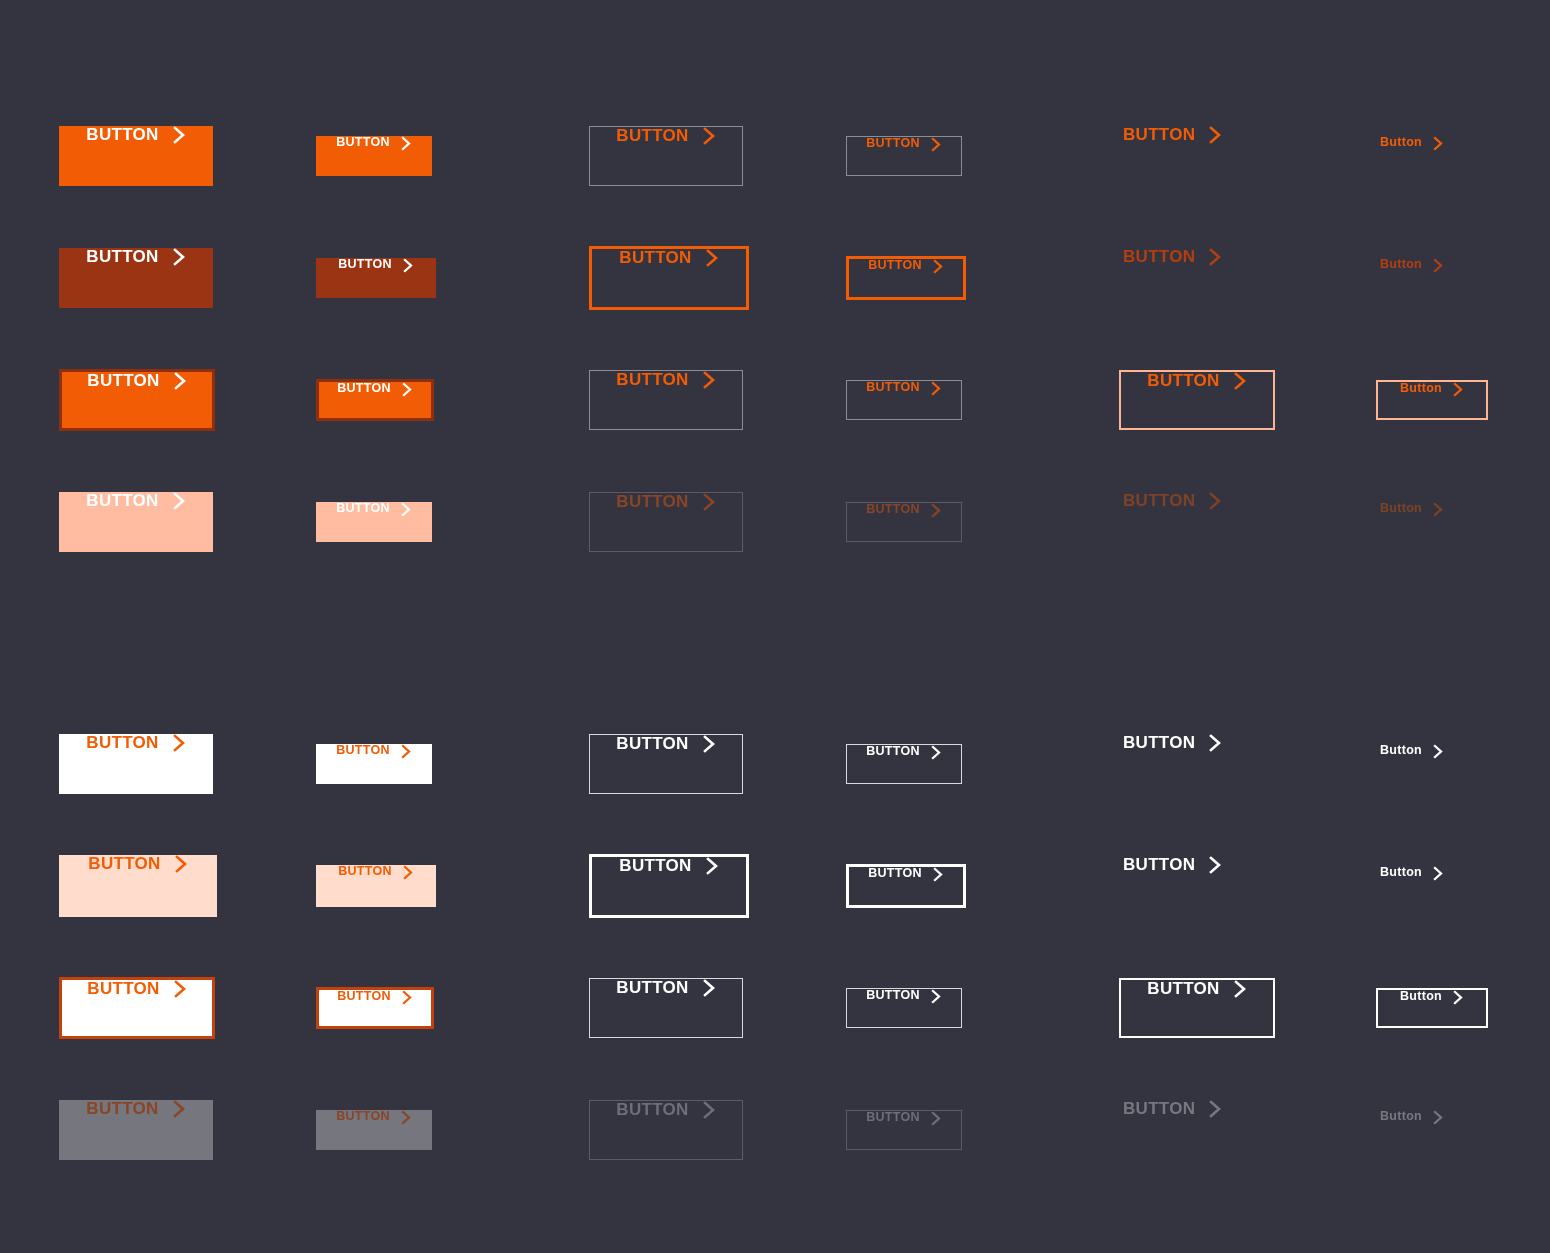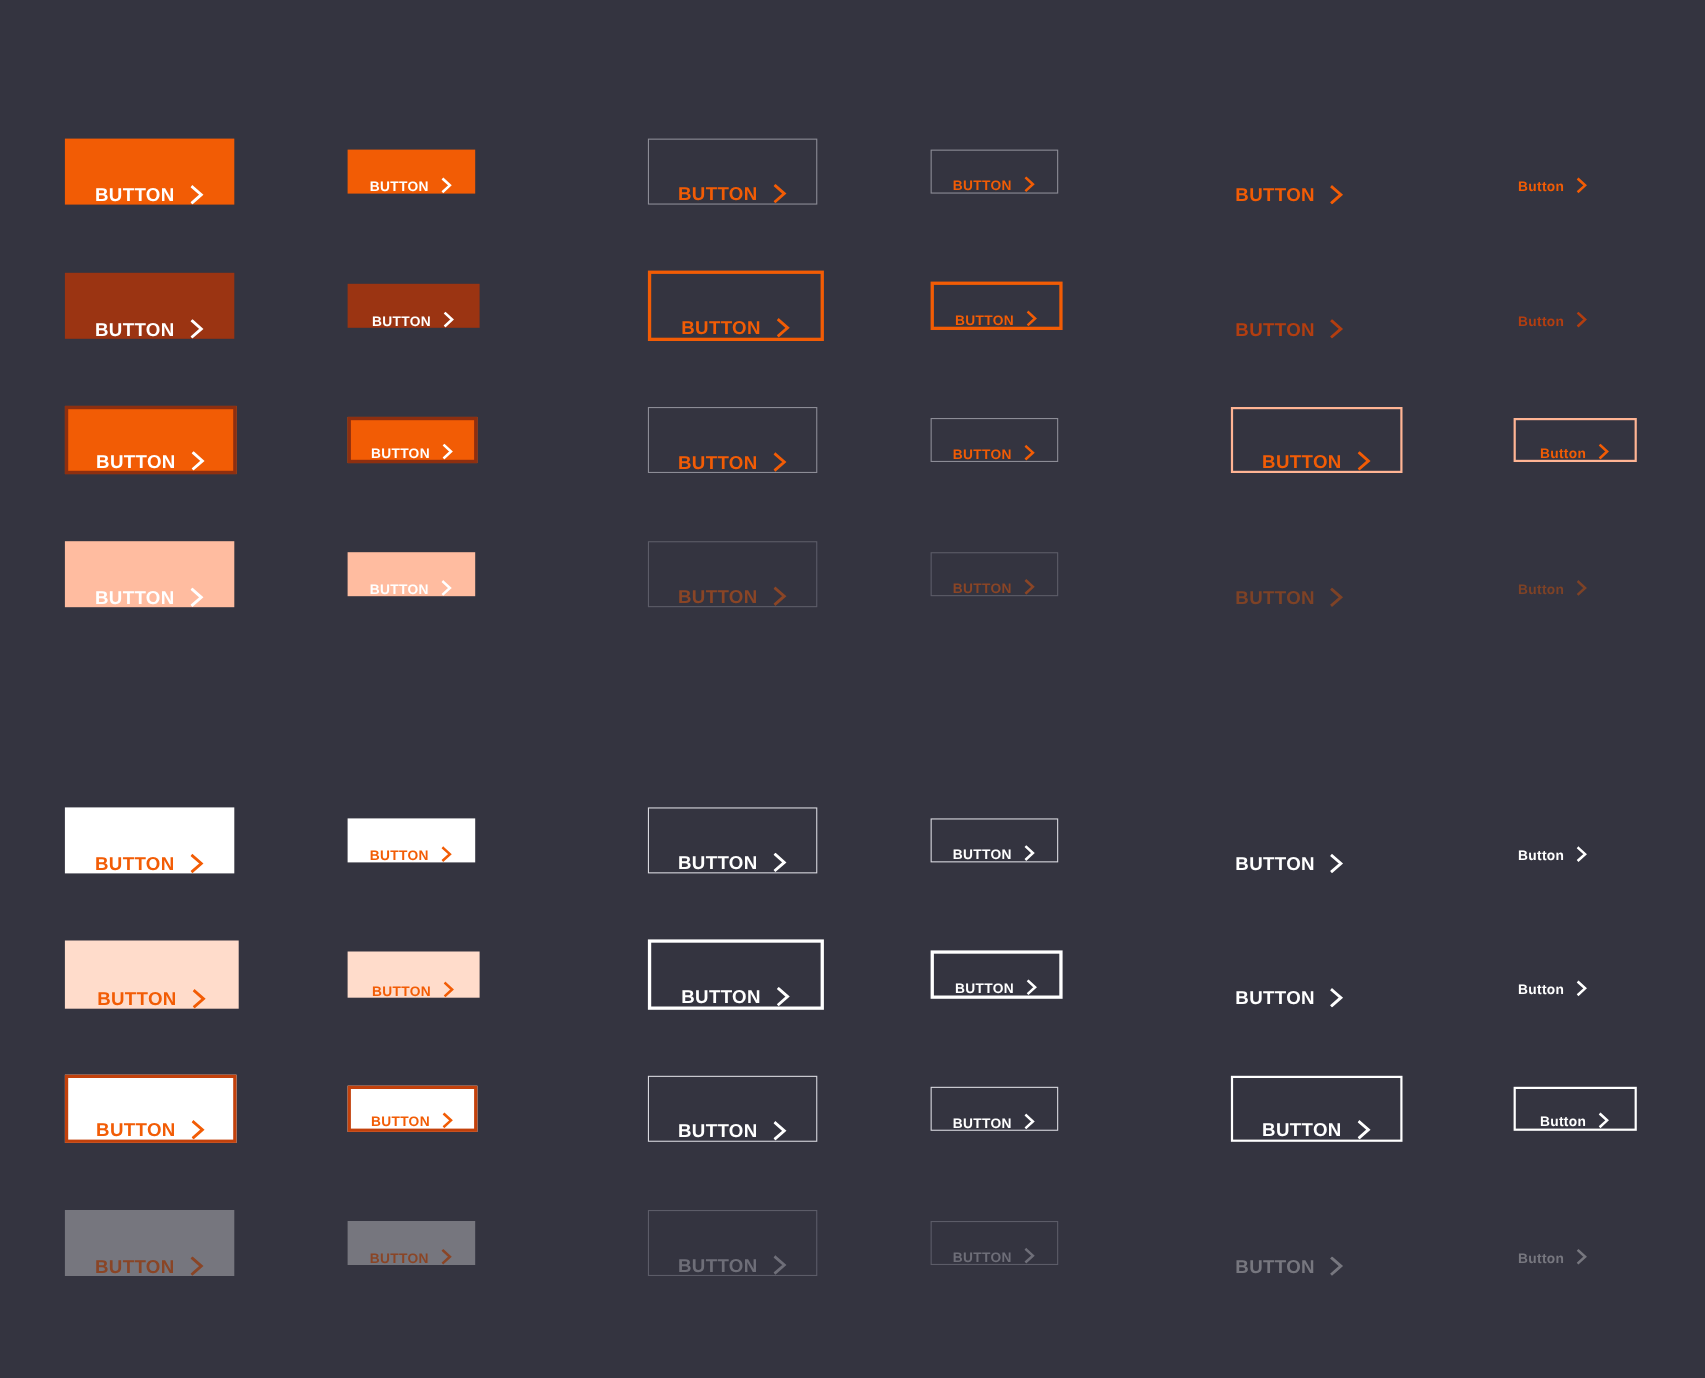--- a/index.html
+++ b/index.html
@@ -24,21 +24,21 @@
   }
   .c1 { left: 59px;   justify-content: flex-start; }
   .c2 { left: 316px;  justify-content: flex-start; }
   .c3 { left: 589px;  justify-content: flex-start; }
   .c4 { left: 846px;  justify-content: flex-start; }
   .c5 { left: 1119px; justify-content: flex-start; }
   .c6 { left: 1376px; justify-content: flex-start; }
 
   
   .btn {
-    display: inline-flex; align-items: flex-end; justify-content: center;
+    display: inline-flex; align-items: flex-start; justify-content: center;
     gap: 14px;
     border: 0 solid transparent;
     background: transparent;
     white-space: nowrap;
     letter-spacing: .3px;
     line-height: 1;
     font-family: "Liberation Sans", sans-serif;
   }
   .btn .label { font-weight: bold; }
   .btn .chev { display: inline-flex; align-items: center; }

